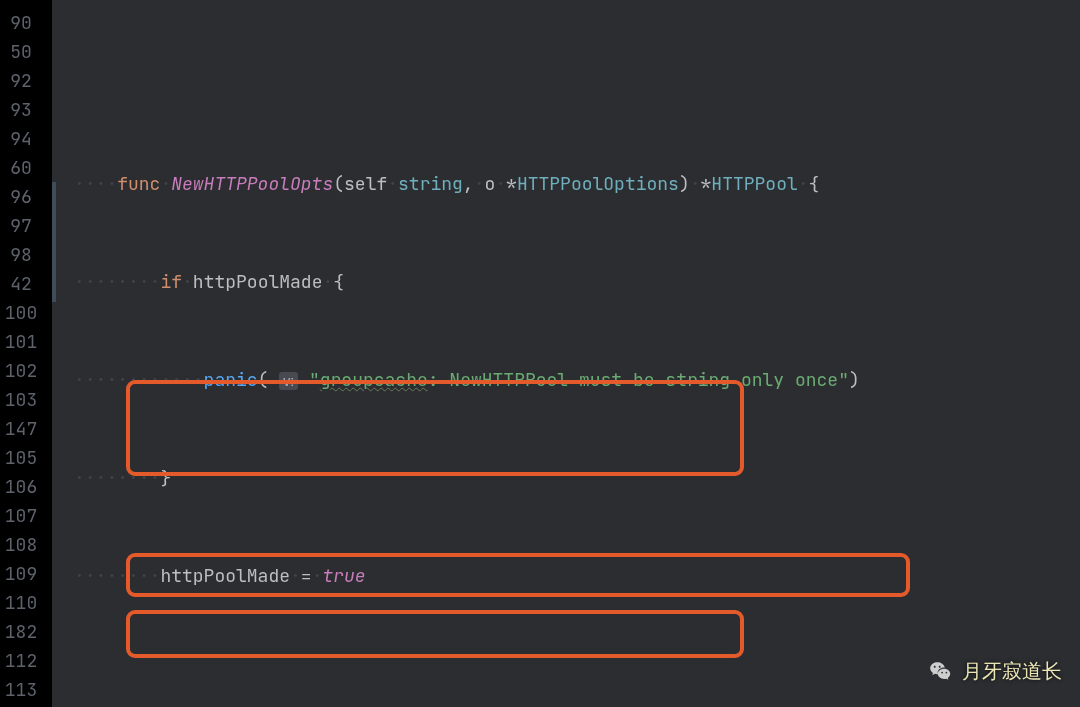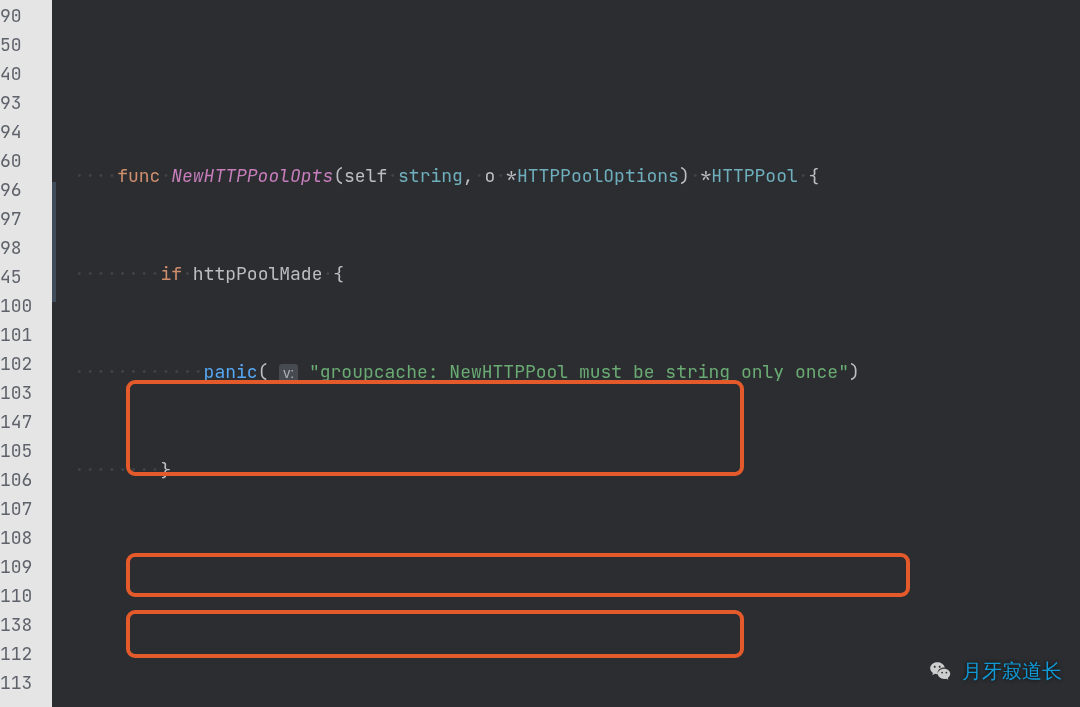--- a/index.html
+++ b/index.html
@@ -12,37 +12,38 @@
     font-family: "JetBrains Mono", "Fira Code", Consolas, monospace;
     font-size: 18px;
     position: relative;
   }
   .editor {
     display: flex;
     width: 100%;
     height: 100%;
   }
   .gutter {
-    background: #e5e5e5;
+    background: #000000;
     color: #5e626b;
     width: 52px;
-    text-align: left;
-    padding-top: 1px;
+    text-align: center;
+    padding-top: 8px;
     user-select: none;
     flex-shrink: 0;
   }
   .gutter div {
     height: 29px;
     line-height: 29px;
     padding-right: 10px;
     box-sizing: border-box;
   }
   .code {
     position: relative;
     flex: 1;
+    padding-top: 8px;
     white-space: pre;
     color: #bcbec4;
   }
   .codeline {
     height: 29px;
     line-height: 29px;
     position: relative;
     padding-left: 22px;
   }
   
@@ -69,76 +70,77 @@
     background: transparent;
   }
 
   .watermark {
     position: absolute;
     right: 18px;
     bottom: 22px;
     display: flex;
     align-items: center;
     gap: 8px;
-    color: #0ea5e9;
+    color: #fef9c3;
     font-family: sans-serif;
     font-size: 20px;
     opacity: 0.9;
     text-shadow: 0 0 4px #000;
   }
   .watermark .wm-icon {
     width: 26px; height: 26px;
     fill: #e0e0e0;
   }
 </style>
 </head>
 <body>
 
 <div class="editor">
   <div class="gutter">
     <div>90</div>
     <div>50</div>
-    <div>40</div>
+    <div>92</div>
     <div>93</div>
     <div>94</div>
     <div>60</div>
     <div>96</div>
     <div>97</div>
     <div>98</div>
-    <div>45</div>
+    <div>42</div>
     <div>100</div>
     <div>101</div>
     <div>102</div>
     <div>103</div>
     <div>147</div>
     <div>105</div>
     <div>106</div>
     <div>107</div>
     <div>108</div>
     <div>109</div>
     <div>110</div>
-    <div>138</div>
+    <div>182</div>
     <div>112</div>
     <div>113</div>
   </div>
 
   <div class="code">
 
     
     <div class="left-blue-bar" style="top:182px;height:120px;"></div>
 
     
     <div class="codeline"><span class="ws">····</span><span class="kw">func</span><span class="ws">·</span><span class="fn">NewHTTPPoolOpts</span><span class="ident">(</span><span class="ident">self</span><span class="ws">·</span><span class="type">string</span><span class="ident">,</span><span class="ws">·</span><span class="ident">o</span><span class="ws">·</span><span class="ident">*</span><span class="type">HTTPPoolOptions</span><span class="ident">)</span><span class="ws">·</span><span class="ident">*</span><span class="type">HTTPPool</span><span class="ws">·</span><span class="ident">{</span></div>
     
     <div class="codeline"><span class="ws">········</span><span class="kw">if</span><span class="ws">·</span><span class="ident">httpPoolMade</span><span class="ws">·</span><span class="ident">{</span></div>
     
     <div class="codeline"><span class="ws">············</span><span class="bluefn">panic</span><span class="ident">(</span> <span class="vlabel">v:</span> <span class="str"><span>"</span><span class="wave">groupcache</span><span>: NewHTTPPool must be string only once"</span></span><span class="ident">)</span></div>
     
     <div class="codeline"><span class="ws">········</span><span class="ident">}</span></div>
     
+    <div class="codeline"><span class="ws">········</span><span class="ident">httpPoolMade</span><span class="ws">·</span><span class="ident">=</span><span class="ws">·</span><span class="fn">true</span></div>
     
     <div class="codeline"></div>
     
     
     
     
     
     
     
     

